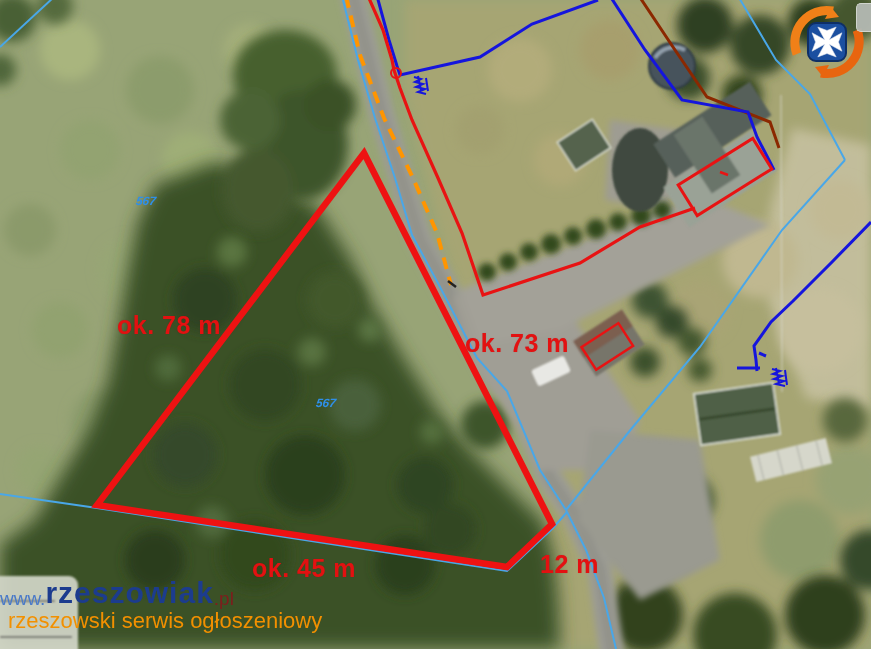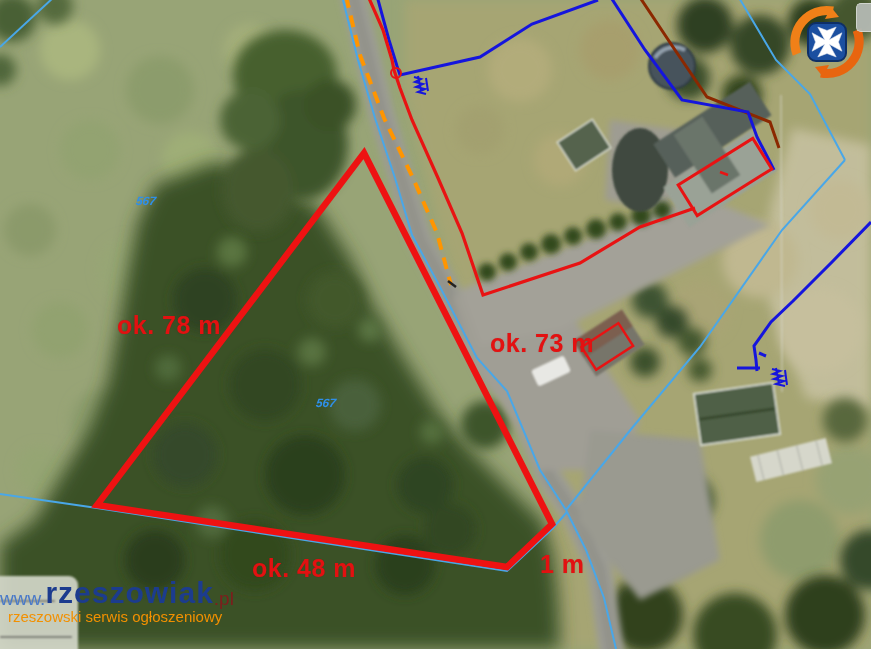--- a/index.html
+++ b/index.html
@@ -13,21 +13,21 @@
     letter-spacing:.5px;white-space:nowrap;text-shadow:0 0 1px rgba(120,0,0,.25);
   }
   .pnum{
     position:absolute;font-size:12px;font-weight:bold;font-style:italic;
     color:#2f8fe8;transform:skewX(-8deg);white-space:nowrap;
   }
   .wm-line1{position:absolute;left:0;top:576px;display:flex;align-items:flex-end;white-space:nowrap;}
   .wm-www{font-size:19px;color:#4a7ac8;}
   .wm-name{font-size:30px;font-weight:bold;color:#1c3c8e;letter-spacing:1px;}
   .wm-pl{font-size:19px;color:#7f1d1d;}
-  .wm-line2{position:absolute;left:8px;top:608px;font-size:15px;color:#f29000;white-space:nowrap;}
+  .wm-line2{position:absolute;left:8px;top:608px;font-size:22px;color:#f29000;white-space:nowrap;}
   .corner-tab{
     position:absolute;right:0;top:3px;width:14px;height:27px;
     background:#b5bab4;border:1px solid #d8dcd6;border-right:none;
     border-radius:5px 0 0 5px;opacity:.95;
   }
 </style>
 </head>
 <body>
 
 <div class="stage">
@@ -230,23 +230,23 @@
       <circle cx="396" cy="73" r="5" stroke-width="2"></circle>
       <rect x="681" y="159" width="88" height="36" transform="rotate(-32 725 177)" stroke-width="3"></rect>
       <line x1="720" y1="172" x2="728" y2="175" stroke-width="2.5"></line>
       <rect x="585" y="333" width="44" height="27" transform="rotate(-33 607 346)" stroke-width="2.5"></rect>
     </g>
 
     <polygon points="364,153 552,524 507,567 97,505" fill="none" stroke="#ee1212" stroke-width="6.5" stroke-linejoin="miter"></polygon>
   </svg>
 
   <div class="mlabel" style="left:117px;top:311px;">ok. 78 m</div>
-  <div class="mlabel" style="left:490px;top:329px;">ok. 73 m</div>
-  <div class="mlabel" style="left:252px;top:554px;">ok. 48 m</div>
-  <div class="mlabel" style="left:540px;top:550px;">1 m</div>
+  <div class="mlabel" style="left:465px;top:329px;">ok. 73 m</div>
+  <div class="mlabel" style="left:252px;top:554px;">ok. 45 m</div>
+  <div class="mlabel" style="left:540px;top:550px;">12 m</div>
 
   <div class="pnum" style="left:136px;top:194px;">567</div>
   <div class="pnum" style="left:316px;top:396px;">567</div>
 
   <div class="wm-line1">
     <span class="wm-www">www.</span>
       <span class="wm-name">rzeszowiak</span>
       <span class="wm-pl">.pl</span>
   </div>
   <div class="wm-line2">rzeszowski serwis ogłoszeniowy</div>

